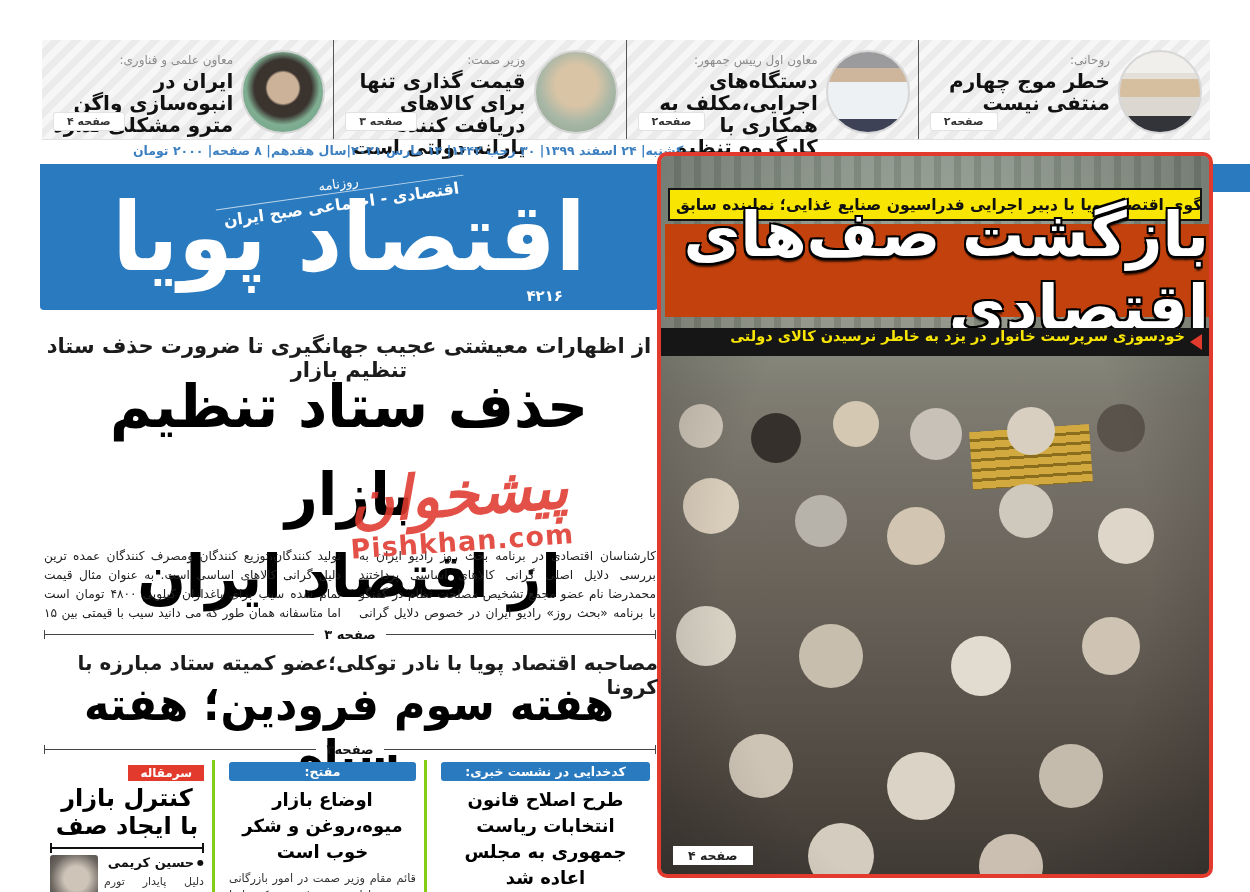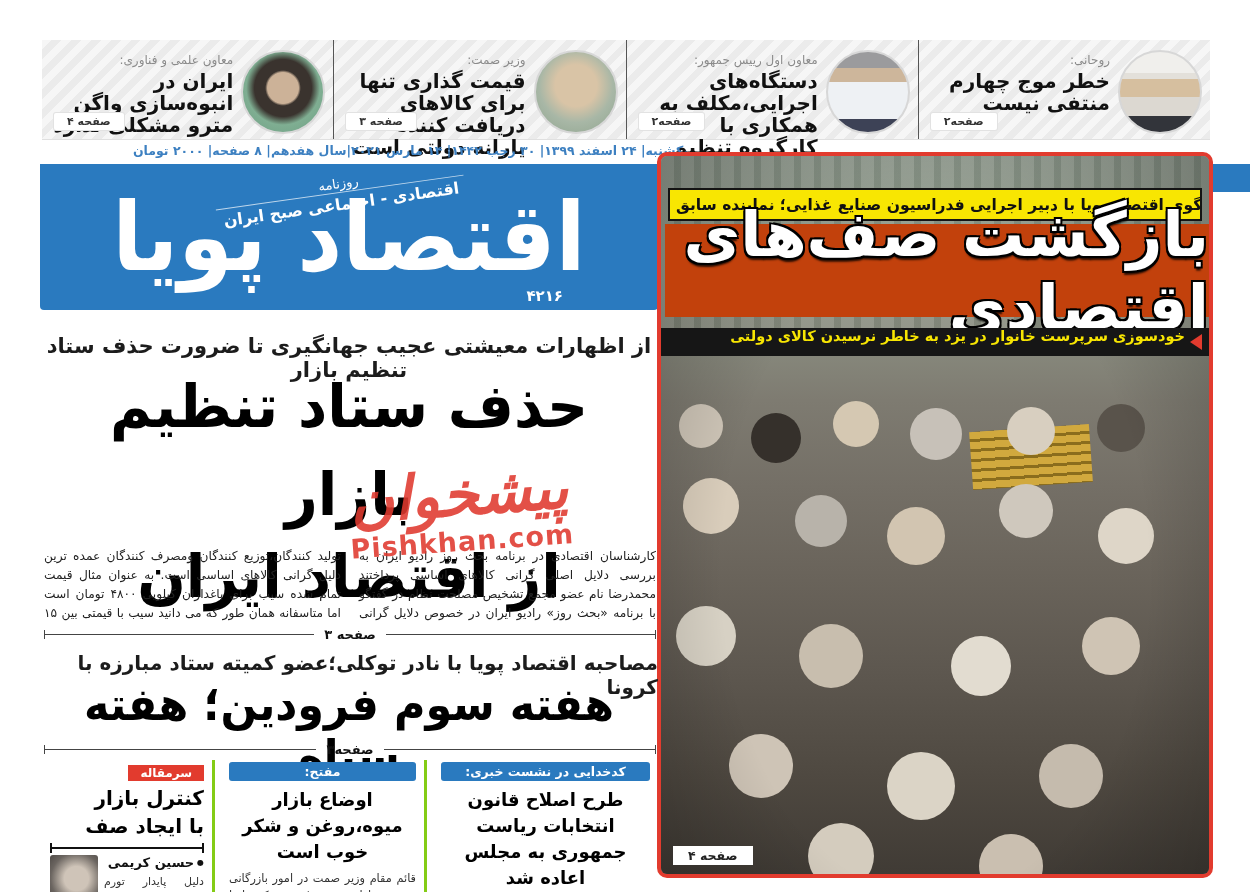--- a/index.html
+++ b/index.html
@@ -103,21 +103,21 @@
   .box-kadkhodaei { width:234px; }
   .box-moftah { width:212px; }
   .box-editorial { width:170px; }
   .box-header { background:#2a7abf; color:#fff; font-size:12.5px; font-weight:bold; text-align:center;
     border-radius:3px; padding:2px 6px; margin-bottom:6px; white-space:nowrap; overflow:hidden; }
   .box-title { font-size:18px; font-weight:bold; color:#000; line-height:26px; }
   .t-right { text-align:center; } .t-center { text-align:center; }
   .box-body { font-size:11.3px; line-height:17px; text-align:justify; color:#333; margin-top:5px; }
   .ed-tag { display:inline-block; background:#e23b2e; color:#fff; font-size:12px; font-weight:bold;
     padding:1px 12px; margin-bottom:3px; }
-  .ed-title { font-size:20px; font-weight:bold; color:#000; line-height:28px; text-align:right; }
+  .ed-title { font-size:24px; font-weight:bold; color:#000; line-height:28px; text-align:center; }
   .ed-rule { height:2px; background:#111; margin:7px 0 6px 0; position:relative; }
   .ed-rule::before,.ed-rule::after { content:""; position:absolute; top:-4px; width:2px; height:10px; background:#111; }
   .ed-rule::before { right:0; } .ed-rule::after { left:0; }
   .ed-row { display:flex; gap:6px; }
   .ed-col { flex:1; }
   .ed-author { font-size:13px; font-weight:bold; color:#111; margin-bottom:3px; }
   .ed-author::before { content:"● "; font-size:8px; vertical-align:2px; }
   .ed-body { font-size:11px; line-height:17px; text-align:justify; color:#333; }
   .ed-photo { width:48px; height:62px; flex:0 0 auto; border-radius:3px; background:#201e1d;
     background-image:radial-gradient(circle at 55% 38%, #cfc4b8 0 26%, #6b6560 55%, #2e2b29 100%); }

